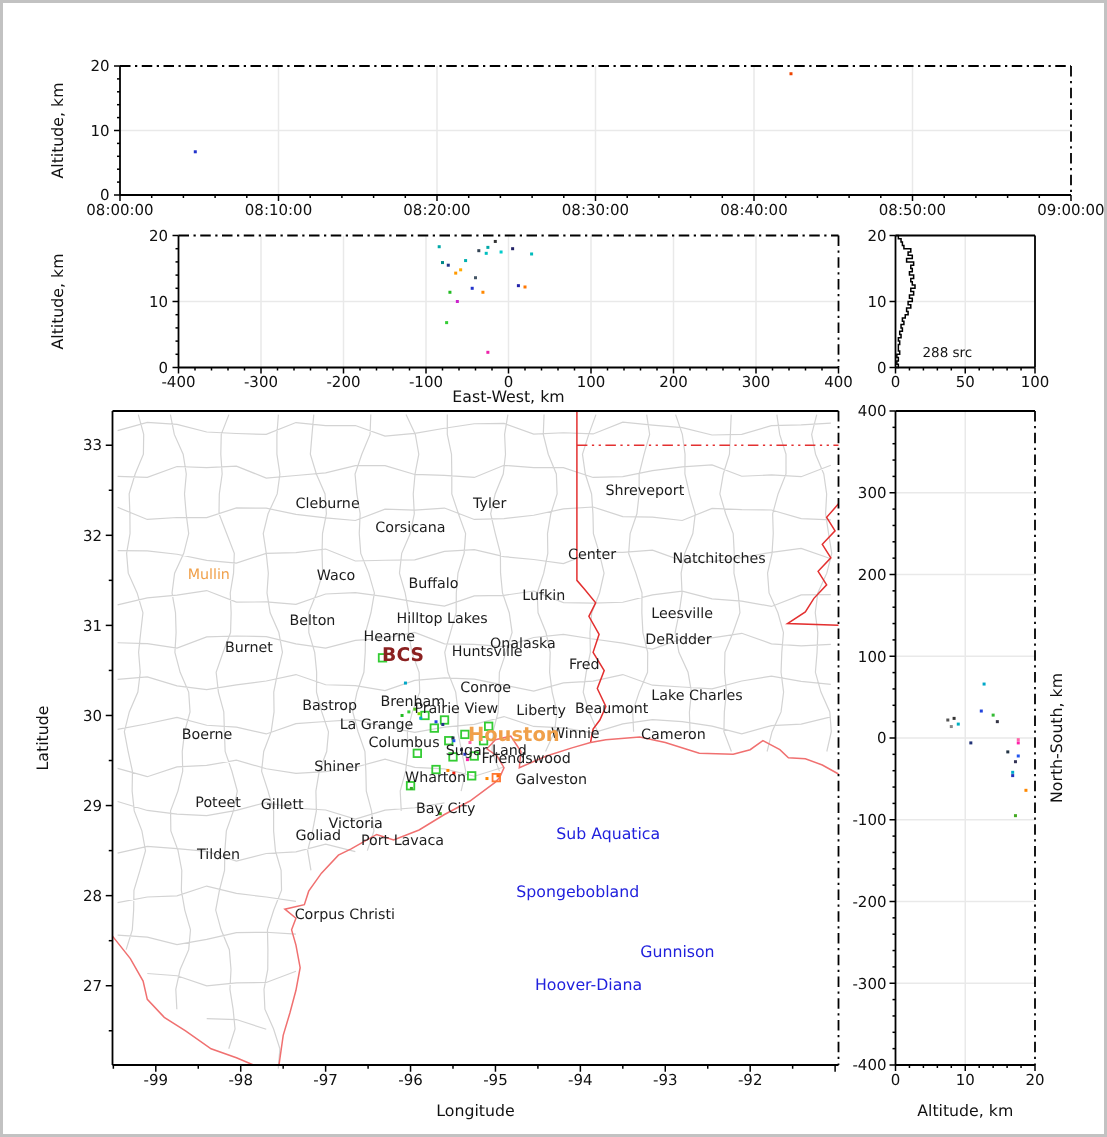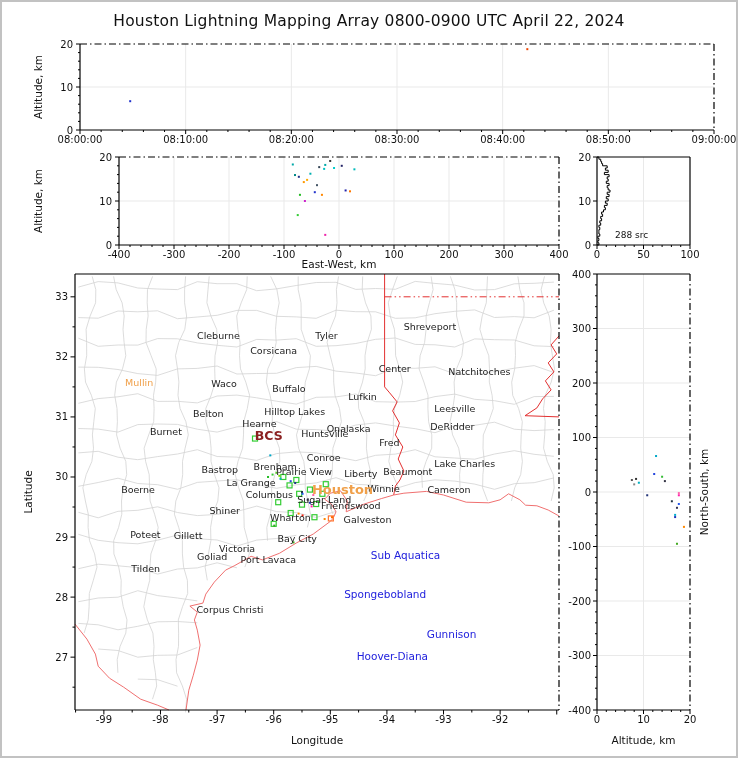--- a/index.html
+++ b/index.html
@@ -7,21 +7,20 @@
        font-family:"DejaVu Sans", sans-serif; overflow:hidden;}
   .title{position:absolute;top:10px;left:0;width:100%;text-align:center;
          font-size:15.5px;color:#111;letter-spacing:0.2px;}
   svg{position:absolute;top:0;left:0;}
   svg text{font-family:"DejaVu Sans", sans-serif;}
 </style>
 </head>
 <body>
 
 <div class="fig">
-  <div class="title">Houston Lightning Mapping Array 0800-0900 UTC April 22, 2024</div>
   <svg id="cv" width="738" height="758" viewBox="0 0 738 758">
       <line x1="183.66666666666666" y1="42" x2="183.66666666666666" y2="128" stroke="#e9e9e9" stroke-width="1"></line>
       <line x1="289.3333333333333" y1="42" x2="289.3333333333333" y2="128" stroke="#e9e9e9" stroke-width="1"></line>
       <line x1="395" y1="42" x2="395" y2="128" stroke="#e9e9e9" stroke-width="1"></line>
       <line x1="500.66666666666663" y1="42" x2="500.66666666666663" y2="128" stroke="#e9e9e9" stroke-width="1"></line>
       <line x1="606.3333333333334" y1="42" x2="606.3333333333334" y2="128" stroke="#e9e9e9" stroke-width="1"></line>
       <line x1="78" y1="85" x2="712" y2="85" stroke="#e9e9e9" stroke-width="1"></line>
       <rect x="127.19166666666666" y="98.19" width="2" height="2" fill="#2233cc"></rect>
       <rect x="524.3222222222223" y="46.16" width="2" height="2" fill="#ee4400"></rect>
       <line x1="78" y1="128" x2="712" y2="128" stroke="#000" stroke-width="1.2"></line>

